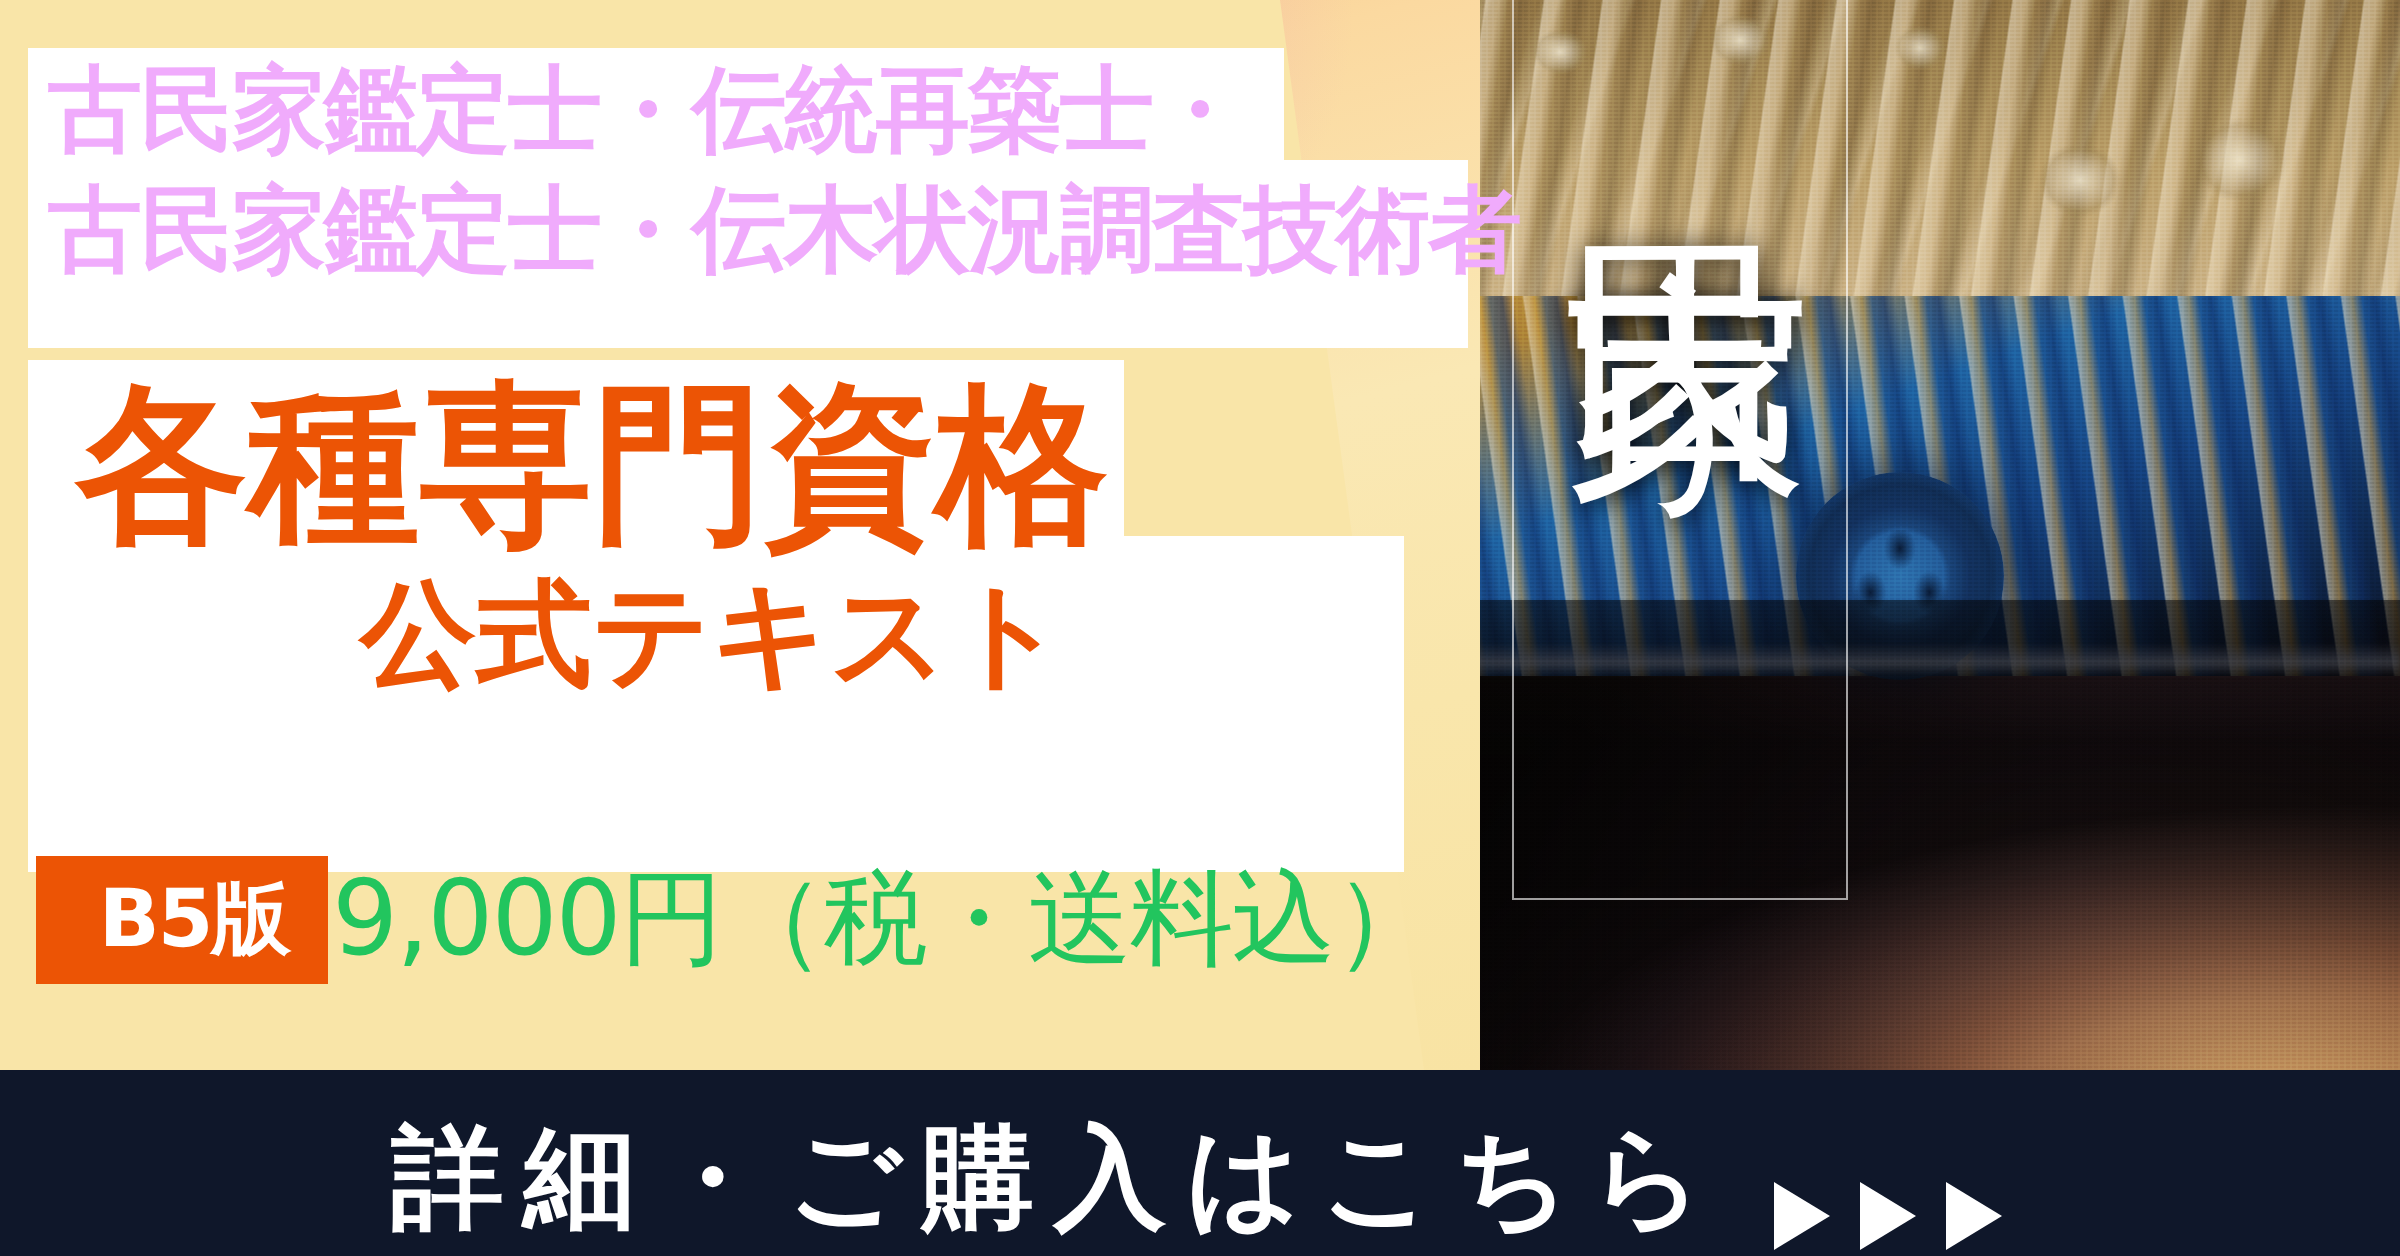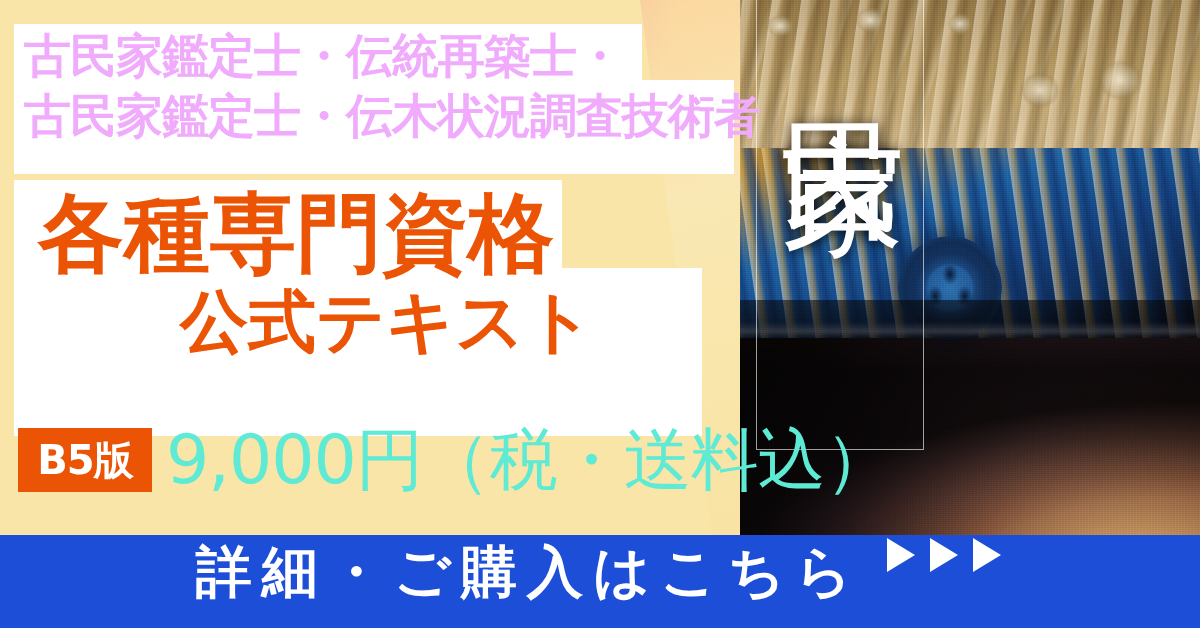--- a/index.html
+++ b/index.html
@@ -156,41 +156,42 @@
   .headline div{padding-left:6px;}
 
   .bigline1,.bigline2{
     position:absolute;
     font-family:"DejaVu Sans","Liberation Sans",sans-serif;
     font-weight:700;color:#ec5405;white-space:nowrap;
     letter-spacing:0px;
     margin-left:16px;
   }
   .bigline1{left:22px;top:190px;font-size:86px;line-height:1;}
-  .bigline2{left:164px;top:288px;font-size:68px;line-height:1;}
+  .bigline2{left:164px;top:288px;font-size:58px;line-height:1;}
 
   
   .badge{
     position:absolute;left:18px;top:428px;width:134px;height:64px;
     background:#ec5405;color:#fff;
     font-family:"DejaVu Sans","Liberation Sans",sans-serif;
     font-weight:700;font-size:40px;line-height:64px;text-align:center;
     letter-spacing:-1px;
+    padding-left:12px;
   }
   .price{
     position:absolute;left:166px;top:430px;
     font-family:"DejaVu Sans","Liberation Sans",sans-serif;
-    font-weight:400;font-size:68px;line-height:60px;color:#5eead4;
+    font-weight:400;font-size:52px;line-height:60px;color:#22c55e;
     white-space:nowrap;letter-spacing:-1px;
   }
 
   
   .cta{
     position:absolute;left:0;top:535px;width:1200px;height:93px;
-    background:#1d4ed8;display:flex;align-items:flex-start;justify-content:center;
+    background:#0f172a;display:flex;align-items:flex-end;justify-content:center;
   }
   .cta-text{
     font-family:"DejaVu Sans","Liberation Sans",sans-serif;
     font-weight:700;font-size:56px;color:#fff;letter-spacing:10px;
     white-space:nowrap;
   }
   .cta-arrows{display:inline-flex;gap:9px;margin-left:22px;align-items:center;}
   .cta-arrows svg{display:block;}
   .cta-notch{
     position:absolute;left:706px;top:535px;width:140px;height:10px;

